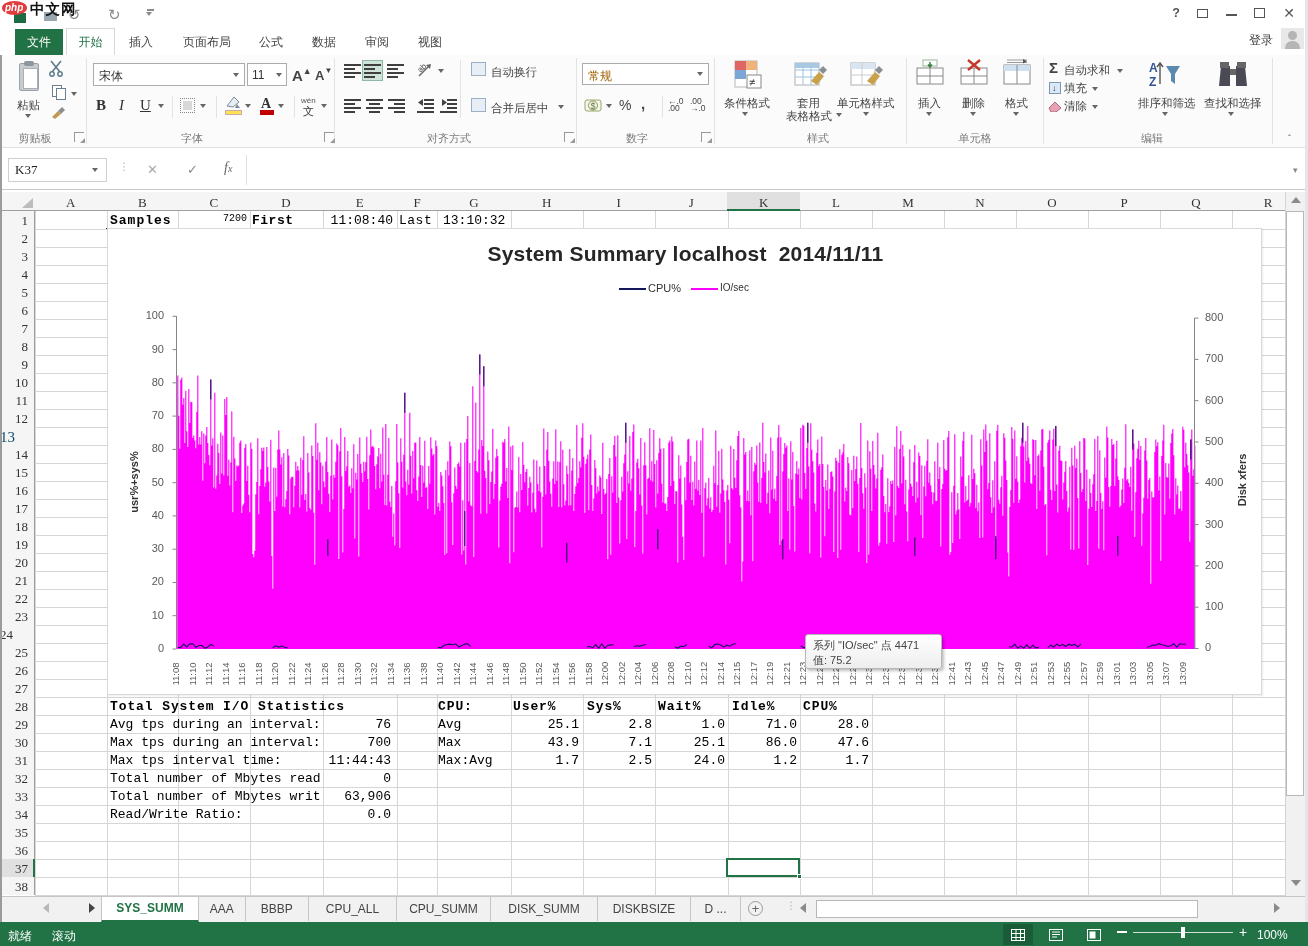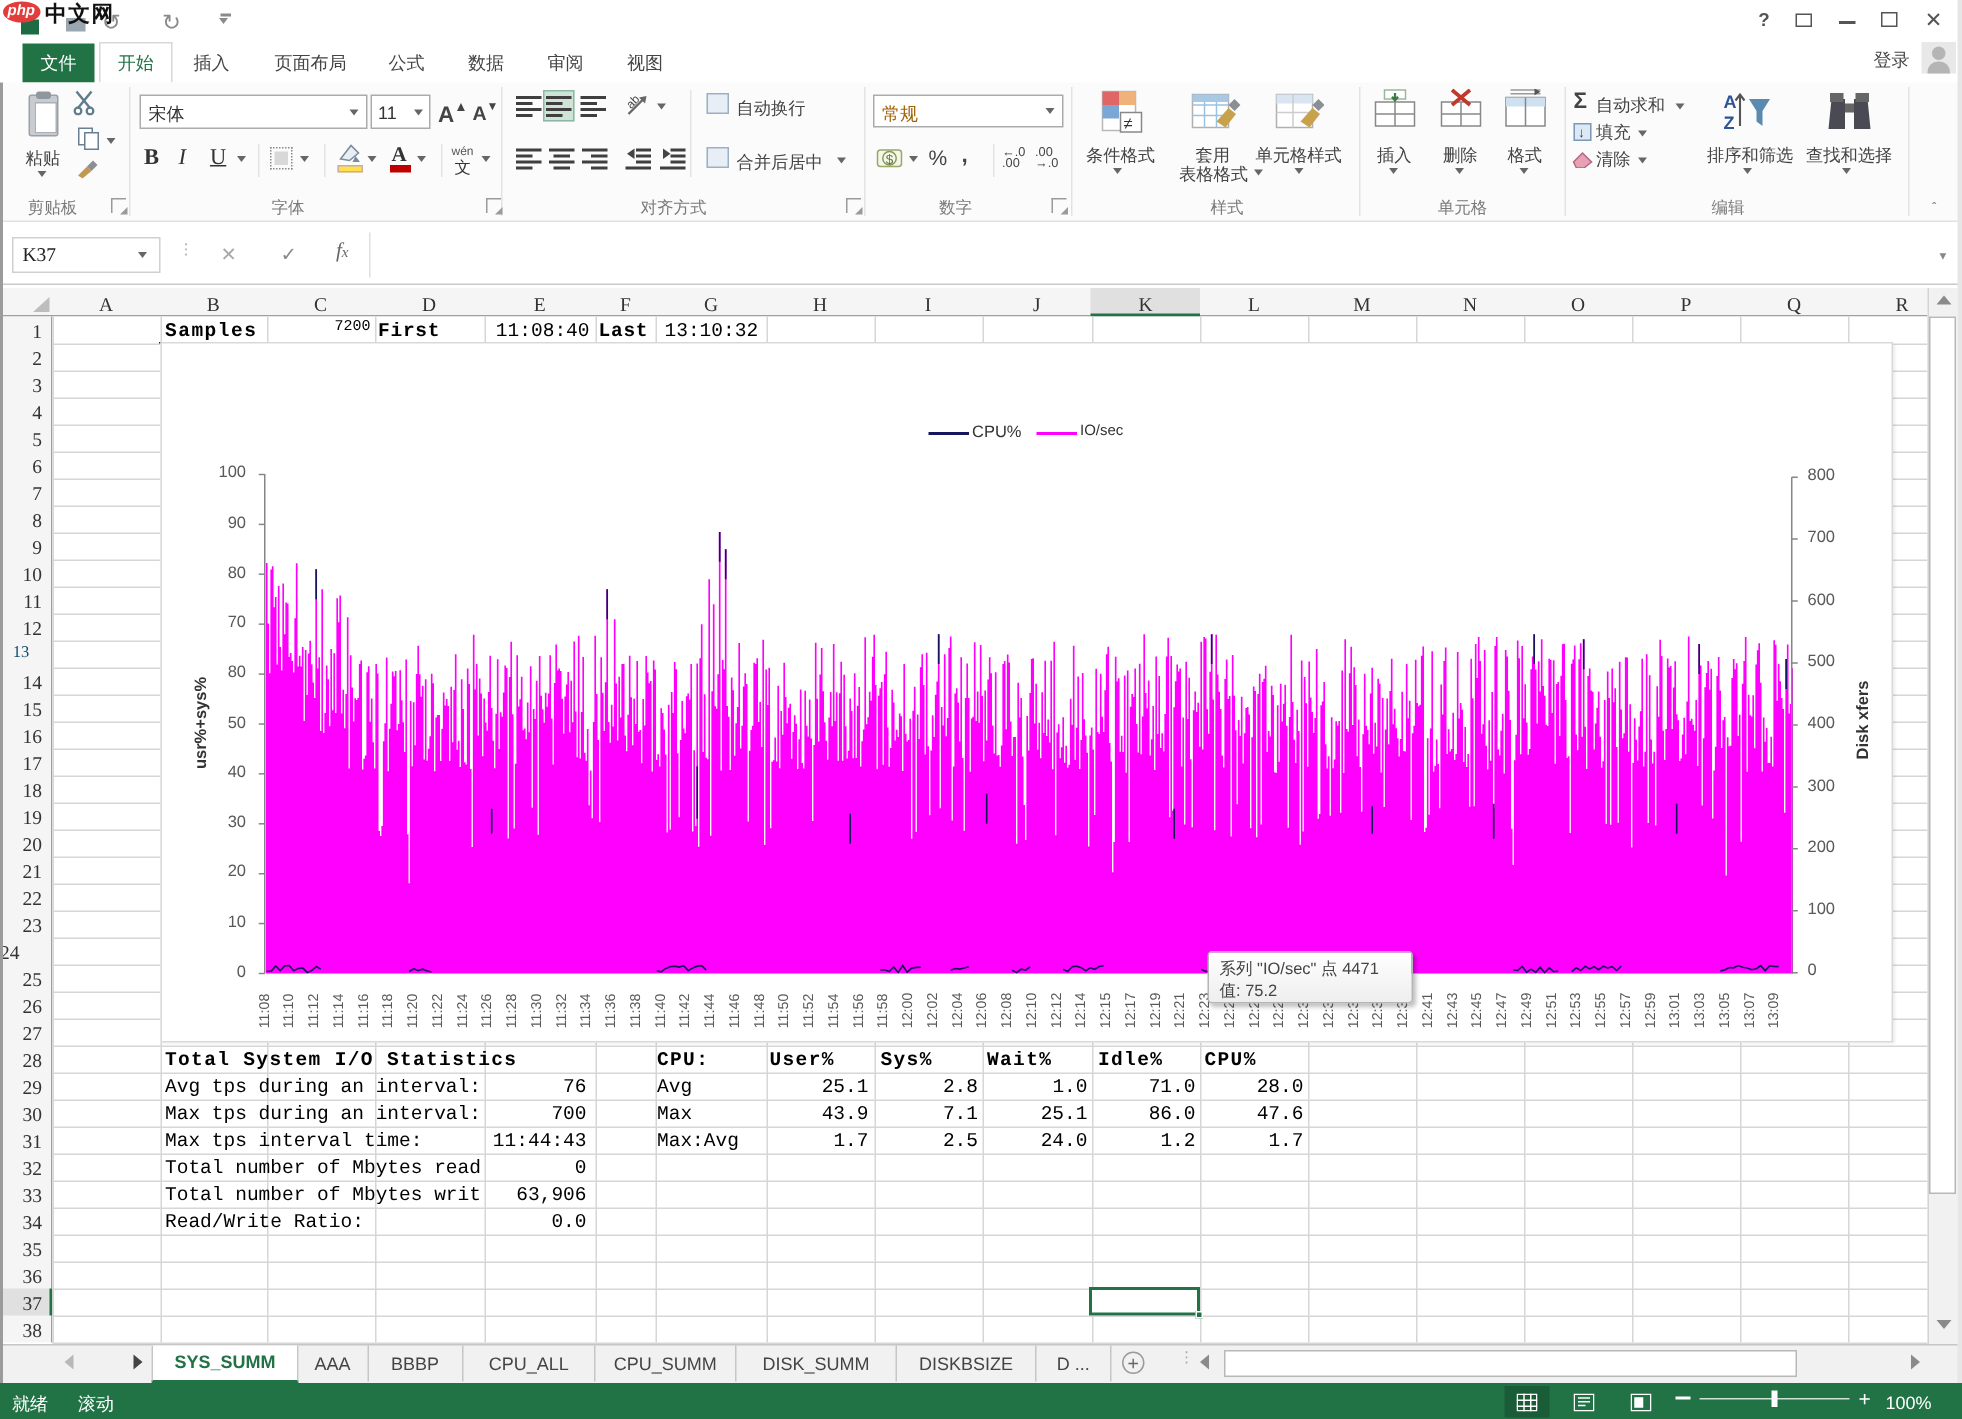--- a/index.html
+++ b/index.html
@@ -349,21 +349,21 @@
 <div class="abs serif" style="left:0;top:249px;width:28px;text-align:right;font-size:13px;color:#333">3</div>
 <div class="abs serif" style="left:0;top:267px;width:28px;text-align:right;font-size:13px;color:#333">4</div>
 <div class="abs serif" style="left:0;top:285px;width:28px;text-align:right;font-size:13px;color:#333">5</div>
 <div class="abs serif" style="left:0;top:303px;width:28px;text-align:right;font-size:13px;color:#333">6</div>
 <div class="abs serif" style="left:0;top:321px;width:28px;text-align:right;font-size:13px;color:#333">7</div>
 <div class="abs serif" style="left:0;top:339px;width:28px;text-align:right;font-size:13px;color:#333">8</div>
 <div class="abs serif" style="left:0;top:357px;width:28px;text-align:right;font-size:13px;color:#333">9</div>
 <div class="abs serif" style="left:0;top:375px;width:28px;text-align:right;font-size:13px;color:#333">10</div>
 <div class="abs serif" style="left:0;top:393px;width:28px;text-align:right;font-size:13px;color:#333">11</div>
 <div class="abs serif" style="left:0;top:411px;width:28px;text-align:right;font-size:13px;color:#333">12</div>
-<div class="abs serif" style="left:0;top:429px;width:28px;text-align:center;font-size:11px;color:#0c4a6e">13</div>
+<div class="abs serif" style="left:0;top:429px;width:28px;text-align:left;font-size:15px;color:#0c4a6e">13</div>
 <div class="abs serif" style="left:0;top:447px;width:28px;text-align:right;font-size:13px;color:#333">14</div>
 <div class="abs serif" style="left:0;top:465px;width:28px;text-align:right;font-size:13px;color:#333">15</div>
 <div class="abs serif" style="left:0;top:483px;width:28px;text-align:right;font-size:13px;color:#333">16</div>
 <div class="abs serif" style="left:0;top:501px;width:28px;text-align:right;font-size:13px;color:#333">17</div>
 <div class="abs serif" style="left:0;top:519px;width:28px;text-align:right;font-size:13px;color:#333">18</div>
 <div class="abs serif" style="left:0;top:537px;width:28px;text-align:right;font-size:13px;color:#333">19</div>
 <div class="abs serif" style="left:0;top:555px;width:28px;text-align:right;font-size:13px;color:#333">20</div>
 <div class="abs serif" style="left:0;top:573px;width:28px;text-align:right;font-size:13px;color:#333">21</div>
 <div class="abs serif" style="left:0;top:591px;width:28px;text-align:right;font-size:13px;color:#333">22</div>
 <div class="abs serif" style="left:0;top:609px;width:28px;text-align:right;font-size:13px;color:#333">23</div>
@@ -439,21 +439,21 @@
 <div class="hline" style="left:35px;top:841px;width:1250px"></div>
 <div class="hline" style="left:35px;top:859px;width:1250px"></div>
 <div class="hline" style="left:35px;top:877px;width:1250px"></div>
 <div class="hline" style="left:35px;top:895px;width:1250px"></div>
 
 <div class="abs" style="left:106px;top:211px;width:405px;height:18px;border-bottom:1px solid #222"></div>
 <div class="abs mono" style="left:110px;top:213px;font-size:13px;font-weight:bold;letter-spacing:1px;color:#000">Samples</div>
 <div class="abs mono" style="left:178px;top:213px;width:69px;text-align:right;font-size:10px;color:#000">7200</div>
 <div class="abs mono" style="left:252px;top:213px;font-size:13px;font-weight:bold;letter-spacing:0.5px;color:#000">First</div>
 <div class="abs mono" style="left:322px;top:213px;width:71px;text-align:right;font-size:13px;color:#000">11:08:40</div>
-<div class="abs mono" style="left:399px;top:213px;font-size:13px;font-weight:bold;letter-spacing:0.5px;color:#000">Last</div>
+<div class="abs mono" style="left:399px;top:213px;font-size:13px;font-weight:normal;letter-spacing:0.5px;color:#000">Last</div>
 <div class="abs mono" style="left:443px;top:213px;font-size:13px;color:#000">13:10:32</div>
 <div class="abs mono" style="left:110px;top:699px;font-weight:bold;letter-spacing:0.9px;font-size:13px;color:#000">Total System I/O Statistics</div>
 <div class="abs mono" style="left:438px;top:699px;font-weight:bold;letter-spacing:0.9px;font-size:13px;color:#000">CPU:</div>
 <div class="abs mono" style="left:513px;top:699px;font-weight:bold;letter-spacing:0.9px;font-size:13px;color:#000">User%</div>
 <div class="abs mono" style="left:587px;top:699px;font-weight:bold;letter-spacing:0.9px;font-size:13px;color:#000">Sys%</div>
 <div class="abs mono" style="left:658px;top:699px;font-weight:bold;letter-spacing:0.9px;font-size:13px;color:#000">Wait%</div>
 <div class="abs mono" style="left:732px;top:699px;font-weight:bold;letter-spacing:0.9px;font-size:13px;color:#000">Idle%</div>
 <div class="abs mono" style="left:803px;top:699px;font-weight:bold;letter-spacing:0.9px;font-size:13px;color:#000">CPU%</div>
 <div class="abs mono" style="left:110px;top:717px;font-size:13px;color:#000">Avg tps during an interval:</div>
 <div class="abs mono" style="left:301px;top:717px;width:90px;text-align:right;font-size:13px;color:#000">76</div>
@@ -483,20 +483,21 @@
 <div class="abs mono" style="left:301px;top:771px;width:90px;text-align:right;font-size:13px;color:#000">0</div>
 <div class="abs mono" style="left:110px;top:789px;width:210px;overflow:hidden;white-space:nowrap;font-size:13px;color:#000">Total number of Mbytes writ</div>
 <div class="abs mono" style="left:301px;top:789px;width:90px;text-align:right;font-size:13px;color:#000">63,906</div>
 <div class="abs mono" style="left:110px;top:807px;font-size:13px;color:#000">Read/Write Ratio:</div>
 <div class="abs mono" style="left:301px;top:807px;width:90px;text-align:right;font-size:13px;color:#000">0.0</div>
 
 <div class="abs" style="left:726px;top:858px;width:74px;height:19px;border:2px solid #217346;background:#fff"></div>
 <div class="abs" style="left:797px;top:874px;width:5px;height:5px;background:#217346;border:1px solid #fff"></div>
 
 <div class="abs" style="left:107px;top:228px;width:1155px;height:467px;background:#fff;border:1px solid #d9d9d9;box-shadow:1px 1px 2px rgba(0,0,0,0.08)">
+ <div class="abs" style="left:0;top:13px;width:1155px;text-align:center;font-size:20px;font-weight:bold;color:#262626;letter-spacing:0.2px;font-size:21px">System Summary localhost&nbsp; 2014/11/11</div>
  <div class="abs" style="left:511px;top:59px;width:27px;height:2px;background:#16165c"></div>
  <div class="abs" style="left:540px;top:53px;font-size:11px;color:#333">CPU%</div>
  <div class="abs" style="left:583px;top:59px;width:27px;height:2px;background:#ff00ff"></div>
  <div class="abs" style="left:612px;top:53px;font-size:10px;color:#333">IO/sec</div>
  <svg class="abs" style="left:0;top:0" width="1155" height="467" viewBox="0 0 1155 467">
   <path d="M69.8,420V146.4M70.8,420V186.7M71.8,420V219.8M72.8,420V150.7M73.8,420V148.5M74.8,420V175.8M75.8,420V169.0M76.8,420V214.0M77.8,420V161.7M78.8,420V202.3M79.8,420V218.0M80.8,420V160.0M81.8,420V193.9M82.8,420V172.7M83.8,420V173.3M84.8,420V209.0M85.8,420V206.4M86.8,420V211.6M87.8,420V219.3M88.8,420V183.1M89.8,420V146.5M90.8,420V215.4M91.8,420V208.1M92.8,420V215.4M93.8,420V202.3M94.8,420V251.7M95.8,420V204.4M96.8,420V234.3M97.8,420V206.6M98.8,420V198.1M99.8,420V213.9M100.8,420V226.0M101.8,420V236.3M102.8,420V150.5M103.8,420V216.6M104.8,420V209.2M105.8,420V258.4M106.8,420V163.8M107.8,420V259.7M108.8,420V246.4M109.8,420V214.7M110.8,420V223.9M111.8,420V255.1M112.8,420V203.6M113.8,420V244.5M114.8,420V206.5M115.8,420V246.4M116.8,420V169.9M117.8,420V185.9M118.8,420V168.0M119.8,420V246.7M120.8,420V230.8M121.8,420V256.5M122.8,420V233.6M123.8,420V182.5M124.8,420V283.3M125.8,420V207.8M126.8,420V229.4M127.8,420V252.0M128.8,420V236.5M129.8,420V237.6M130.8,420V236.4M131.8,420V213.7M132.8,420V211.4M133.8,420V284.0M134.8,420V276.8M135.8,420V274.6M136.8,420V219.1M137.8,420V215.1M138.8,420V252.1M139.8,420V236.7M140.8,420V265.8M141.8,420V283.3M142.8,420V213.6M143.8,420V220.0M144.8,420V325.0M145.8,420V328.3M146.8,420V321.7M147.8,420V265.2M148.8,420V253.1M149.8,420V209.3M150.8,420V285.2M151.8,420V256.9M152.8,420V240.2M153.8,420V218.7M154.8,420V221.9M155.8,420V218.4M156.8,420V257.8M157.8,420V253.6M158.8,420V217.9M159.8,420V237.9M160.8,420V252.5M161.8,420V272.4M162.8,420V210.7M163.8,420V327.1M164.8,420V359.8M165.8,420V238.4M166.8,420V281.9M167.8,420V239.1M168.8,420V267.8M169.8,420V220.4M170.8,420V201.5M171.8,420V220.5M172.8,420V235.5M173.8,420V228.2M174.8,420V277.4M175.8,420V223.9M176.8,420V278.2M177.8,420V270.2M178.8,420V261.9M179.8,420V220.1M180.8,420V226.5M181.8,420V285.2M182.8,420V249.4M183.8,420V247.7M184.8,420V247.7M185.8,420V278.3M186.8,420V256.8M187.8,420V232.7M188.8,420V241.4M189.8,420V237.0M190.8,420V241.6M191.8,420V278.4M192.8,420V228.8M193.8,420V265.8M194.8,420V231.0M195.8,420V207.2M196.8,420V270.9M197.8,420V264.9M198.8,420V282.4M199.8,420V223.9M200.8,420V243.6M201.8,420V279.1M202.8,420V280.7M203.8,420V216.6M204.8,420V227.0M205.8,420V283.7M206.8,420V335.7M207.8,420V194.2M208.8,420V230.7M209.8,420V213.7M210.8,420V261.3M211.8,420V223.3M212.8,420V233.4M213.8,420V275.2M214.8,420V236.7M215.8,420V252.6M216.8,420V258.2M217.8,420V232.4M218.8,420V208.1M219.8,420V243.0M220.8,420V264.8M221.8,420V283.1M222.8,420V246.8M223.8,420V210.5M224.8,420V270.4M225.8,420V245.8M226.8,420V248.8M227.8,420V232.7M228.8,420V214.6M229.8,420V216.3M230.8,420V330.0M231.8,420V222.3M232.8,420V198.9M233.8,420V247.2M234.8,420V323.4M235.8,420V280.1M236.8,420V207.9M237.8,420V242.0M238.8,420V237.2M239.8,420V222.1M240.8,420V257.8M241.8,420V256.6M242.8,420V263.9M243.8,420V239.3M244.8,420V259.2M245.8,420V215.2M246.8,420V309.5M247.8,420V243.7M248.8,420V250.4M249.8,420V224.9M250.8,420V327.5M251.8,420V208.4M252.8,420V234.8M253.8,420V243.9M254.8,420V252.9M255.8,420V232.8M256.8,420V242.2M257.8,420V233.3M258.8,420V207.8M259.8,420V250.0M260.8,420V280.6M261.8,420V226.3M262.8,420V200.6M263.8,420V218.0M264.8,420V216.7M265.8,420V218.4M266.8,420V236.9M267.8,420V260.2M268.8,420V235.3M269.8,420V227.4M270.8,420V219.0M271.8,420V259.2M272.8,420V224.8M273.8,420V252.5M274.8,420V198.6M275.8,420V245.4M276.8,420V275.9M277.8,420V194.9M278.8,420V276.6M279.8,420V245.7M280.8,420V209.0M281.8,420V272.8M282.8,420V278.1M283.8,420V257.0M284.8,420V307.8M285.8,420V284.6M286.8,420V316.5M287.8,420V252.3M288.8,420V194.9M289.8,420V233.6M290.8,420V264.3M291.8,420V319.0M292.8,420V209.2M293.8,420V232.8M294.8,420V258.4M295.8,420V225.8M296.8,420V163.8M297.8,420V252.4M298.8,420V266.2M299.8,420V240.8M300.8,420V255.4M301.8,420V183.8M302.8,420V226.7M303.8,420V264.6M304.8,420V222.1M305.8,420V249.3M306.8,420V213.7M307.8,420V213.6M308.8,420V261.3M309.8,420V271.9M310.8,420V247.5M311.8,420V208.1M312.8,420V235.9M313.8,420V267.9M314.8,420V236.8M315.8,420V253.6M316.8,420V211.7M317.8,420V258.9M318.8,420V257.7M319.8,420V279.9M320.8,420V237.0M321.8,420V254.7M322.8,420V208.3M323.8,420V219.4M324.8,420V226.5M325.8,420V225.0M326.8,420V285.4M327.8,420V211.4M328.8,420V217.3M329.8,420V277.7M330.8,420V273.9M331.8,420V282.0M332.8,420V243.1M333.8,420V246.4M334.8,420V257.3M335.8,420V274.0M336.8,420V326.0M337.8,420V240.9M338.8,420V324.2M339.8,420V232.3M340.8,420V246.4M341.8,420V212.4M342.8,420V217.2M343.8,420V273.2M344.8,420V315.9M345.8,420V264.3M346.8,420V238.4M347.8,420V256.7M348.8,420V259.9M349.8,420V235.1M350.8,420V233.3M351.8,420V237.5M352.8,420V213.7M353.8,420V325.4M354.8,420V271.2M355.8,420V321.6M356.8,420V213.4M357.8,420V335.5M358.8,420V209.9M359.8,420V187.1M360.8,420V272.4M361.8,420V233.9M362.8,420V276.2M363.8,420V277.2M364.8,420V157.2M365.8,420V328.1M366.8,420V231.9M367.8,420V173.8M368.8,420V241.9M369.8,420V243.5M370.8,420V220.5M371.8,420V125.6M372.8,420V284.7M373.8,420V211.0M374.8,420V217.1M375.8,420V137.2M376.8,420V241.7M377.8,420V248.9M378.8,420V284.4M379.8,420V222.6M380.8,420V231.2M381.8,420V274.9M382.8,420V253.1M383.8,420V242.4M384.8,420V199.7M385.8,420V270.0M386.8,420V254.9M387.8,420V228.6M388.8,420V219.9M389.8,420V227.0M390.8,420V318.6M391.8,420V271.5M392.8,420V257.7M393.8,420V254.8M394.8,420V212.8M395.8,420V213.7M396.8,420V209.9M397.8,420V252.4M398.8,420V239.0M399.8,420V269.0M400.8,420V197.5M401.8,420V334.3M402.8,420V217.4M403.8,420V241.0M404.8,420V216.2M405.8,420V323.2M406.8,420V278.8M407.8,420V277.9M408.8,420V262.6M409.8,420V278.6M410.8,420V228.1M411.8,420V283.2M412.8,420V245.0M413.8,420V260.9M414.8,420V212.9M415.8,420V235.7M416.8,420V253.2M417.8,420V242.9M418.8,420V240.1M419.8,420V276.8M420.8,420V259.0M421.8,420V247.8M422.8,420V253.5M423.8,420V283.6M424.8,420V263.8M425.8,420V230.6M426.8,420V279.7M427.8,420V283.3M428.8,420V231.5M429.8,420V254.9M430.8,420V262.0M431.8,420V237.4M432.8,420V263.3M433.8,420V318.4M434.8,420V267.7M435.8,420V199.5M436.8,420V236.9M437.8,420V265.4M438.8,420V220.7M439.8,420V203.0M440.8,420V231.8M441.8,420V252.5M442.8,420V264.8M443.8,420V277.5M444.8,420V249.4M445.8,420V232.3M446.8,420V255.1M447.8,420V200.3M448.8,420V251.7M449.8,420V232.5M450.8,420V278.1M451.8,420V233.1M452.8,420V212.2M453.8,420V278.2M454.8,420V220.8M455.8,420V255.2M456.8,420V276.6M457.8,420V271.5M458.8,420V236.7M459.8,420V245.0M460.8,420V276.5M461.8,420V219.9M462.8,420V276.3M463.8,420V241.5M464.8,420V229.0M465.8,420V282.0M466.8,420V265.1M467.8,420V257.3M468.8,420V195.9M469.8,420V253.9M470.8,420V249.1M471.8,420V232.2M472.8,420V238.2M473.8,420V208.8M474.8,420V194.2M475.8,420V227.7M476.8,420V283.9M477.8,420V234.8M478.8,420V229.9M479.8,420V225.6M480.8,420V280.9M481.8,420V220.5M482.8,420V205.5M483.8,420V256.0M484.8,420V282.1M485.8,420V269.6M486.8,420V230.9M487.8,420V239.3M488.8,420V264.6M489.8,420V257.5M490.8,420V262.3M491.8,420V246.6M492.8,420V248.5M493.8,420V285.0M494.8,420V213.7M495.8,420V260.1M496.8,420V265.4M497.8,420V264.3M498.8,420V250.1M499.8,420V330.2M500.8,420V244.9M501.8,420V228.9M502.8,420V325.7M503.8,420V247.3M504.8,420V263.6M505.8,420V215.9M506.8,420V207.1M507.8,420V227.6M508.8,420V274.0M509.8,420V206.2M510.8,420V268.5M511.8,420V314.5M512.8,420V271.3M513.8,420V247.8M514.8,420V262.4M515.8,420V234.2M516.8,420V225.4M517.8,420V193.8M518.8,420V309.9M519.8,420V242.3M520.8,420V254.6M521.8,420V207.1M522.8,420V261.8M523.8,420V249.6M524.8,420V203.0M525.8,420V195.4M526.8,420V318.0M527.8,420V282.0M528.8,420V233.4M529.8,420V229.8M530.8,420V239.3M531.8,420V265.4M532.8,420V209.1M533.8,420V276.4M534.8,420V324.8M535.8,420V236.3M536.8,420V213.3M537.8,420V236.3M538.8,420V285.5M539.8,420V250.0M540.8,420V248.8M541.8,420V199.2M542.8,420V251.6M543.8,420V232.0M544.8,420V252.8M545.8,420V201.0M546.8,420V235.0M547.8,420V278.5M548.8,420V231.3M549.8,420V264.6M550.8,420V224.0M551.8,420V209.2M552.8,420V219.8M553.8,420V254.7M554.8,420V273.4M555.8,420V219.2M556.8,420V274.6M557.8,420V274.4M558.8,420V282.1M559.8,420V268.0M560.8,420V213.7M561.8,420V211.6M562.8,420V257.1M563.8,420V207.4M564.8,420V212.6M565.8,420V252.0M566.8,420V275.0M567.8,420V262.3M568.8,420V262.3M569.8,420V333.5M570.8,420V226.2M571.8,420V249.4M572.8,420V236.4M573.8,420V275.4M574.8,420V307.7M575.8,420V331.0M576.8,420V248.3M577.8,420V271.3M578.8,420V233.0M579.8,420V210.4M580.8,420V209.8M581.8,420V253.4M582.8,420V226.8M583.8,420V270.9M584.8,420V252.8M585.8,420V276.5M586.8,420V232.5M587.8,420V259.7M588.8,420V211.5M589.8,420V261.6M590.8,420V250.7M591.8,420V266.0M592.8,420V211.5M593.8,420V283.8M594.8,420V198.9M595.8,420V327.8M596.8,420V259.3M597.8,420V253.8M598.8,420V276.5M599.8,420V269.2M600.8,420V249.1M601.8,420V279.5M602.8,420V268.2M603.8,420V282.9M604.8,420V280.9M605.8,420V236.8M606.8,420V254.2M607.8,420V201.5M608.8,420V277.7M609.8,420V256.1M610.8,420V222.0M611.8,420V283.7M612.8,420V264.4M613.8,420V219.7M614.8,420V250.5M615.8,420V261.3M616.8,420V272.9M617.8,420V335.4M618.8,420V261.4M619.8,420V256.0M620.8,420V270.7M621.8,420V314.3M622.8,420V216.8M623.8,420V259.0M624.8,420V260.4M625.8,420V220.1M626.8,420V248.8M627.8,420V259.0M628.8,420V231.2M629.8,420V207.1M630.8,420V202.1M631.8,420V266.3M632.8,420V278.6M633.8,420V352.5M634.8,420V332.4M635.8,420V208.9M636.8,420V225.4M637.8,420V223.1M638.8,420V272.1M639.8,420V261.5M640.8,420V272.3M641.8,420V221.3M642.8,420V286.2M643.8,420V218.0M644.8,420V332.3M645.8,420V242.2M646.8,420V233.7M647.8,420V235.7M648.8,420V216.6M649.8,420V253.6M650.8,420V272.7M651.8,420V213.5M652.8,420V273.9M653.8,420V248.7M654.8,420V193.8M655.8,420V233.0M656.8,420V243.4M657.8,420V224.6M658.8,420V274.7M659.8,420V263.8M660.8,420V241.6M661.8,420V284.3M662.8,420V208.6M663.8,420V260.4M664.8,420V221.7M665.8,420V269.7M666.8,420V259.8M667.8,420V272.0M668.8,420V247.0M669.8,420V208.6M670.8,420V196.1M671.8,420V315.9M672.8,420V208.3M673.8,420V311.5M674.8,420V242.5M675.8,420V225.1M676.8,420V214.0M677.8,420V218.7M678.8,420V216.6M679.8,420V282.0M680.8,420V249.4M681.8,420V320.6M682.8,420V212.2M683.8,420V250.4M684.8,420V222.9M685.8,420V277.1M686.8,420V322.5M687.8,420V244.5M688.8,420V232.0M689.8,420V245.6M690.8,420V239.5M691.8,420V268.9M692.8,420V198.9M693.8,420V270.6M694.8,420V195.7M695.8,420V196.7M696.8,420V243.9M697.8,420V260.1M698.8,420V218.9M699.8,420V193.8M700.8,420V237.4M701.8,420V324.5M702.8,420V194.2M703.8,420V220.7M704.8,420V232.2M705.8,420V243.6M706.8,420V274.6M707.8,420V282.6M708.8,420V223.7M709.8,420V210.6M710.8,420V237.0M711.8,420V235.0M712.8,420V328.6M713.8,420V207.6M714.8,420V234.9M715.8,420V257.9M716.8,420V307.2M717.8,420V251.0M718.8,420V261.6M719.8,420V235.5M720.8,420V280.0M721.8,420V259.8M722.8,420V243.0M723.8,420V242.3M724.8,420V247.4M725.8,420V323.1M726.8,420V262.5M727.8,420V228.7M728.8,420V231.7M729.8,420V329.1M730.8,420V233.7M731.8,420V220.2M732.8,420V320.7M733.8,420V225.7M734.8,420V223.5M735.8,420V214.9M736.8,420V272.4M737.8,420V258.4M738.8,420V262.0M739.8,420V228.1M740.8,420V234.3M741.8,420V285.8M742.8,420V286.3M743.8,420V241.1M744.8,420V278.9M745.8,420V226.8M746.8,420V252.0M747.8,420V240.1M748.8,420V227.5M749.8,420V254.8M750.8,420V322.9M751.8,420V249.0M752.8,420V194.1M753.8,420V239.0M754.8,420V264.2M755.8,420V279.7M756.8,420V244.2M757.8,420V258.4M758.8,420V334.1M759.8,420V211.4M760.8,420V325.4M761.8,420V222.3M762.8,420V239.8M763.8,420V282.1M764.8,420V212.0M765.8,420V236.0M766.8,420V245.6M767.8,420V259.6M768.8,420V249.6M769.8,420V203.7M770.8,420V316.8M771.8,420V313.6M772.8,420V241.1M773.8,420V238.6M774.8,420V225.6M775.8,420V267.1M776.8,420V283.3M777.8,420V275.1M778.8,420V314.8M779.8,420V249.2M780.8,420V283.1M781.8,420V277.3M782.8,420V251.9M783.8,420V254.9M784.8,420V251.6M785.8,420V312.9M786.8,420V218.0M787.8,420V286.3M788.8,420V197.2M789.8,420V257.0M790.8,420V258.9M791.8,420V219.9M792.8,420V202.1M793.8,420V254.4M794.8,420V215.8M795.8,420V227.6M796.8,420V275.2M797.8,420V250.7M798.8,420V282.4M799.8,420V312.2M800.8,420V260.5M801.8,420V220.2M802.8,420V254.8M803.8,420V257.7M804.8,420V267.1M805.8,420V233.3M806.8,420V216.1M807.8,420V273.5M808.8,420V252.8M809.8,420V268.7M810.8,420V223.5M811.8,420V226.9M812.8,420V286.0M813.8,420V236.3M814.8,420V309.0M815.8,420V257.4M816.8,420V236.7M817.8,420V267.2M818.8,420V231.7M819.8,420V210.2M820.8,420V253.8M821.8,420V243.5M822.8,420V256.5M823.8,420V263.1M824.8,420V275.3M825.8,420V263.6M826.8,420V232.2M827.8,420V271.7M828.8,420V272.0M829.8,420V213.7M830.8,420V249.9M831.8,420V238.1M832.8,420V317.6M833.8,420V259.9M834.8,420V254.9M835.8,420V210.9M836.8,420V239.7M837.8,420V241.9M838.8,420V240.9M839.8,420V208.2M840.8,420V202.0M841.8,420V325.7M842.8,420V322.9M843.8,420V263.2M844.8,420V314.1M845.8,420V256.7M846.8,420V205.2M847.8,420V285.5M848.8,420V281.6M849.8,420V264.0M850.8,420V280.3M851.8,420V309.9M852.8,420V227.4M853.8,420V247.4M854.8,420V211.7M855.8,420V202.7M856.8,420V273.6M857.8,420V257.1M858.8,420V272.0M859.8,420V270.4M860.8,420V246.2M861.8,420V277.6M862.8,420V273.7M863.8,420V205.7M864.8,420V250.0M865.8,420V239.7M866.8,420V244.2M867.8,420V279.0M868.8,420V255.7M869.8,420V282.3M870.8,420V273.6M871.8,420V308.9M872.8,420V210.2M873.8,420V236.5M874.8,420V308.5M875.8,420V200.4M876.8,420V223.0M877.8,420V195.6M878.8,420V211.7M879.8,420V260.2M880.8,420V253.9M881.8,420V204.3M882.8,420V268.2M883.8,420V284.0M884.8,420V251.2M885.8,420V278.2M886.8,420V232.3M887.8,420V309.8M888.8,420V201.7M889.8,420V195.7M890.8,420V270.7M891.8,420V274.7M892.8,420V258.2M893.8,420V246.8M894.8,420V286.7M895.8,420V204.3M896.8,420V208.7M897.8,420V231.5M898.8,420V251.0M899.8,420V323.5M900.8,420V347.6M901.8,420V277.9M902.8,420V260.9M903.8,420V198.0M904.8,420V209.8M905.8,420V273.8M906.8,420V201.6M907.8,420V249.8M908.8,420V227.2M909.8,420V252.7M910.8,420V274.1M911.8,420V270.4M912.8,420V217.2M913.8,420V208.7M914.8,420V193.8M915.8,420V217.4M916.8,420V253.4M917.8,420V211.9M918.8,420V232.0M919.8,420V197.1M920.8,420V228.4M921.8,420V234.8M922.8,420V254.2M923.8,420V255.0M924.8,420V210.2M925.8,420V211.0M926.8,420V246.3M927.8,420V211.1M928.8,420V280.1M929.8,420V227.0M930.8,420V225.6M931.8,420V261.7M932.8,420V221.5M933.8,420V200.5M934.8,420V200.1M935.8,420V237.7M936.8,420V276.3M937.8,420V275.1M938.8,420V326.3M939.8,420V213.5M940.8,420V210.7M941.8,420V201.4M942.8,420V260.7M943.8,420V271.1M944.8,420V210.5M945.8,420V199.8M946.8,420V262.1M947.8,420V197.1M948.8,420V255.5M949.8,420V283.6M950.8,420V221.7M951.8,420V216.7M952.8,420V231.4M953.8,420V232.1M954.8,420V270.6M955.8,420V253.4M956.8,420V242.8M957.8,420V232.0M958.8,420V262.1M959.8,420V282.8M960.8,420V278.5M961.8,420V237.7M962.8,420V320.4M963.8,420V218.7M964.8,420V236.4M965.8,420V320.9M966.8,420V216.7M967.8,420V239.1M968.8,420V229.8M969.8,420V269.0M970.8,420V319.5M971.8,420V212.2M972.8,420V244.0M973.8,420V263.1M974.8,420V259.9M975.8,420V209.1M976.8,420V209.4M977.8,420V272.1M978.8,420V240.5M979.8,420V336.0M980.8,420V279.7M981.8,420V249.8M982.8,420V264.1M983.8,420V278.0M984.8,420V255.3M985.8,420V245.2M986.8,420V210.1M987.8,420V282.0M988.8,420V272.1M989.8,420V207.1M990.8,420V319.6M991.8,420V221.2M992.8,420V264.0M993.8,420V280.0M994.8,420V272.2M995.8,420V321.3M996.8,420V228.5M997.8,420V248.8M998.8,420V197.5M999.8,420V208.4M1000.8,420V258.1M1001.8,420V277.7M1002.8,420V257.0M1003.8,420V210.0M1004.8,420V216.0M1005.8,420V215.0M1006.8,420V257.0M1007.8,420V229.4M1008.8,420V211.8M1009.8,420V247.2M1010.8,420V251.1M1011.8,420V278.3M1012.8,420V276.6M1013.8,420V260.6M1014.8,420V249.5M1015.8,420V273.9M1016.8,420V238.7M1017.8,420V195.3M1018.8,420V251.6M1019.8,420V250.1M1020.8,420V254.1M1021.8,420V258.1M1022.8,420V237.7M1023.8,420V281.7M1024.8,420V200.4M1025.8,420V214.6M1026.8,420V308.0M1027.8,420V263.2M1028.8,420V229.2M1029.8,420V219.7M1030.8,420V211.7M1031.8,420V230.9M1032.8,420V216.9M1033.8,420V316.7M1034.8,420V284.6M1035.8,420V268.8M1036.8,420V221.6M1037.8,420V209.0M1038.8,420V231.4M1039.8,420V269.7M1040.8,420V251.1M1041.8,420V249.0M1042.8,420V354.7M1043.8,420V262.5M1044.8,420V268.5M1045.8,420V268.2M1046.8,420V223.0M1047.8,420V210.4M1048.8,420V217.2M1049.8,420V213.2M1050.8,420V261.6M1051.8,420V247.5M1052.8,420V332.1M1053.8,420V226.9M1054.8,420V211.6M1055.8,420V195.7M1056.8,420V285.5M1057.8,420V234.1M1058.8,420V247.9M1059.8,420V248.7M1060.8,420V234.5M1061.8,420V269.8M1062.8,420V214.0M1063.8,420V204.5M1064.8,420V199.9M1065.8,420V226.2M1066.8,420V285.4M1067.8,420V249.3M1068.8,420V265.5M1069.8,420V256.4M1070.8,420V279.7M1071.8,420V279.6M1072.8,420V262.1M1073.8,420V282.0M1074.8,420V197.8M1075.8,420V200.8M1076.8,420V238.2M1077.8,420V213.7M1078.8,420V225.1M1079.8,420V236.3M1080.8,420V243.6M1081.8,420V312.8M1082.8,420V210.4M1083.8,420V200.6M1084.8,420V246.7M1085.8,420V240.3M1086.8,420V216.5" fill="none" stroke="#ff00ff" stroke-width="1.1"></path>
   <path d="M69.8,418.5L72.8,418.4L75.8,415.0L78.8,418.0L81.8,414.9L84.8,414.7L87.8,418.2L90.8,416.7L93.8,416.3L96.8,419.3L99.8,418.0L102.8,415.4L105.8,417.0M164.8,418.7L167.8,416.8L170.8,418.1L173.8,417.1L176.8,418.3L179.8,419.0M329.8,418.2L332.8,418.9L335.8,416.6L338.8,415.5L341.8,415.1L344.8,415.7L347.8,414.8L350.8,418.1L353.8,416.4L356.8,415.1L359.8,414.8L362.8,417.7M478.8,417.7L481.8,417.5L484.8,418.7L487.8,415.6L490.8,419.3L493.8,414.7L496.8,419.1L499.8,416.4L502.8,415.9L505.8,415.8M525.8,417.8L528.8,416.7L531.8,417.1L534.8,416.3L537.8,415.5M566.8,417.8L569.8,419.3L572.8,417.1L575.8,417.7L578.8,415.5M600.8,417.2L603.8,418.7L606.8,415.5L609.8,415.1L612.8,416.1L615.8,418.2L618.8,416.2L621.8,417.2L624.8,415.3L627.8,414.8M692.8,417.1L695.8,418.6L698.8,418.6L701.8,419.1L704.8,415.3L707.8,416.2L710.8,415.7M900.8,417.7L903.8,418.0L906.8,415.3L909.8,419.2L912.8,417.1L915.8,419.2L918.8,415.9L921.8,419.3L924.8,416.3L927.8,418.8L930.8,418.4M939.8,418.7L942.8,416.2L945.8,418.0L948.8,415.2L951.8,416.9L954.8,415.5L957.8,417.5L960.8,415.2L963.8,416.3L966.8,415.4L969.8,418.0L972.8,415.1M1038.8,418.3L1041.8,417.6L1044.8,416.0L1047.8,416.2L1050.8,414.7L1053.8,415.8L1056.8,416.3L1059.8,417.5L1062.8,416.8L1065.8,414.8L1068.8,418.1L1071.8,414.8L1074.8,415.3L1077.8,415.4M356.8,316.9L356.8,281.9M458.8,333.5L458.8,313.5M674.8,330.2L674.8,310.2M806.8,326.8L806.8,308.5M887.8,330.2L887.8,306.9M1009.8,326.8L1009.8,306.9M549.8,320.2L549.8,300.2M219.8,326.8L219.8,310.2M102.8,170.5L102.8,150.5M296.8,183.8L296.8,163.8M371.8,145.5L371.8,125.6M375.8,157.2L375.8,137.2M517.8,213.7L517.8,193.8M699.8,213.7L699.8,193.8M914.8,213.7L914.8,193.8M947.8,217.1L947.8,197.1M1024.8,220.4L1024.8,200.4M1082.8,230.4L1082.8,210.4" fill="none" stroke="#16165c" stroke-width="1.1"></path>
   <line x1="68.5" y1="87" x2="68.5" y2="420" stroke="#868686"></line>
   <line x1="1086.5" y1="89" x2="1086.5" y2="420" stroke="#868686"></line>
   <line x1="64.5" y1="420.0" x2="68.5" y2="420.0" stroke="#868686"></line>

